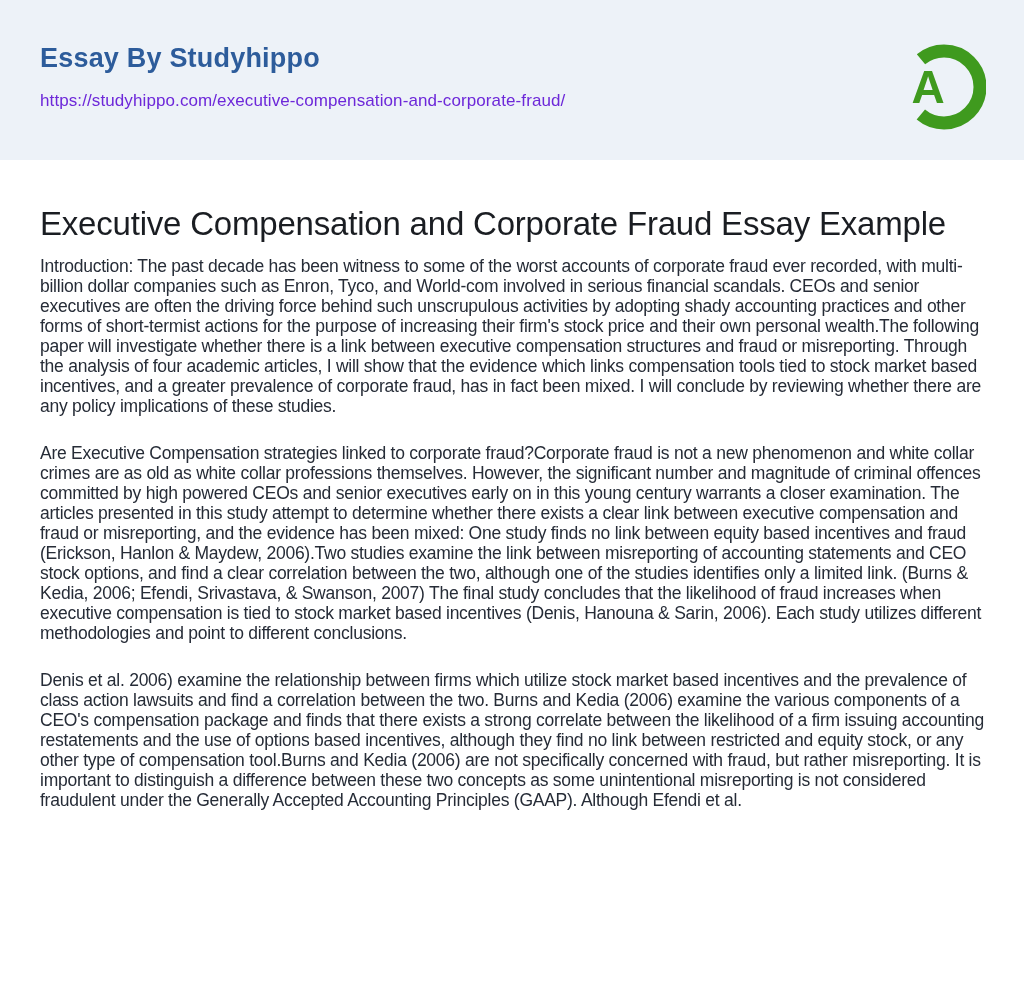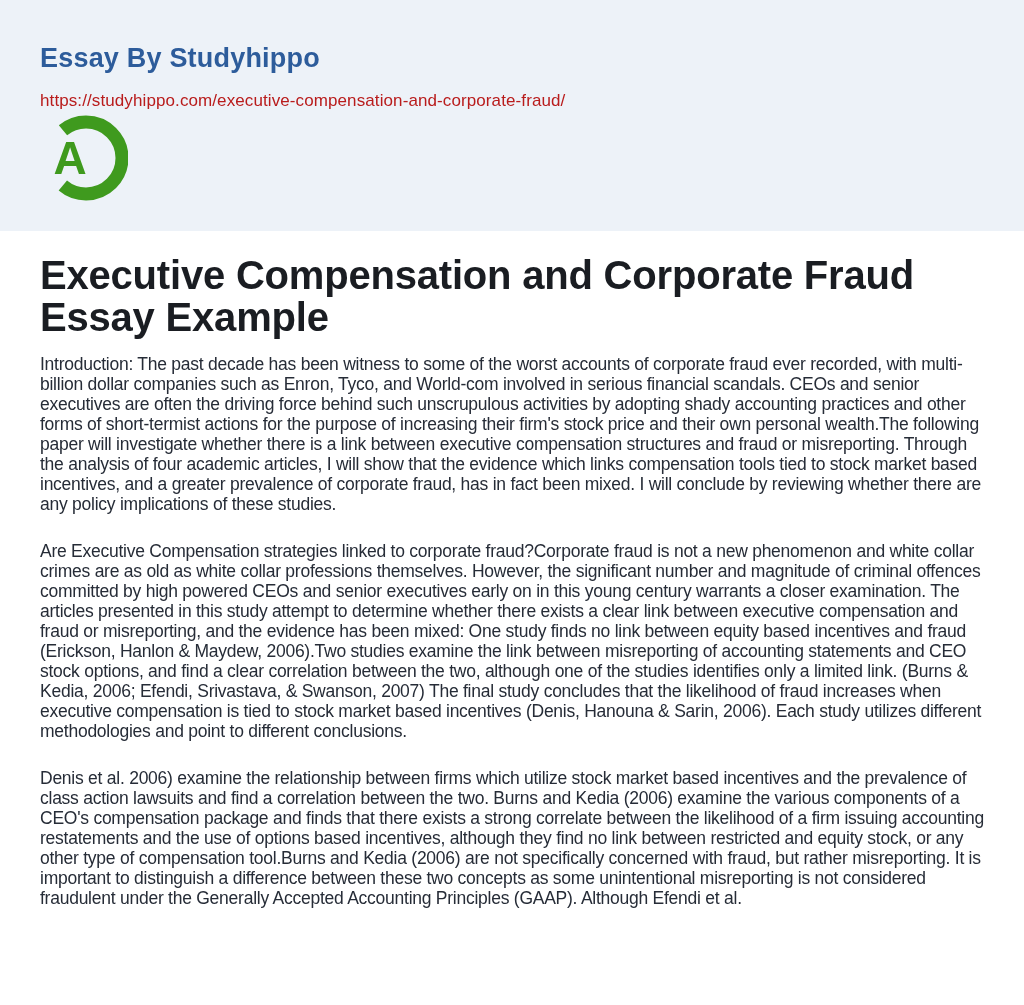--- a/index.html
+++ b/index.html
@@ -16,58 +16,58 @@
     background: #ffffff;
   }
 
   
   .page-header {
     background: #edf2f8;
     padding: 40px 38px 22px 40px;
     display: flex;
     justify-content: space-between;
     align-items: flex-start;
-    flex-direction: column;
   }
 
   .header-text { padding-top: 4px; }
 
   .site-title {
     color: #2d5c9b;
     font-size: 27px;
     font-weight: 700;
     letter-spacing: 0.2px;
     line-height: 1.1;
     margin-bottom: 17px;
   }
 
   .site-url {
-    color: #b91c1c;
+    color: #6d28d9;
     font-size: 17px;
     font-weight: 400;
     letter-spacing: 0.1px;
     text-decoration: none;
     display: inline-block;
   }
 
   .logo { width: 88px; height: 94px; flex: 0 0 auto; }
 
   
   .article {
     padding: 23px 40px 0 40px;
   }
 
   .article-title {
     color: #1a1d22;
-    font-size: 40px;
-    font-weight: 700;
+    font-size: 33px;
+    font-weight: 400;
     line-height: 1.07;
     letter-spacing: -0.2px;
     margin-bottom: 15px;
     max-width: 944px;
+    margin-top: 23px;
   }
 
   .article-body p {
     color: #262c37;
     font-size: 17.5px;
     line-height: 20px;
     letter-spacing: -0.25px;
     margin-bottom: 27px;
     max-width: 944px;
   }

